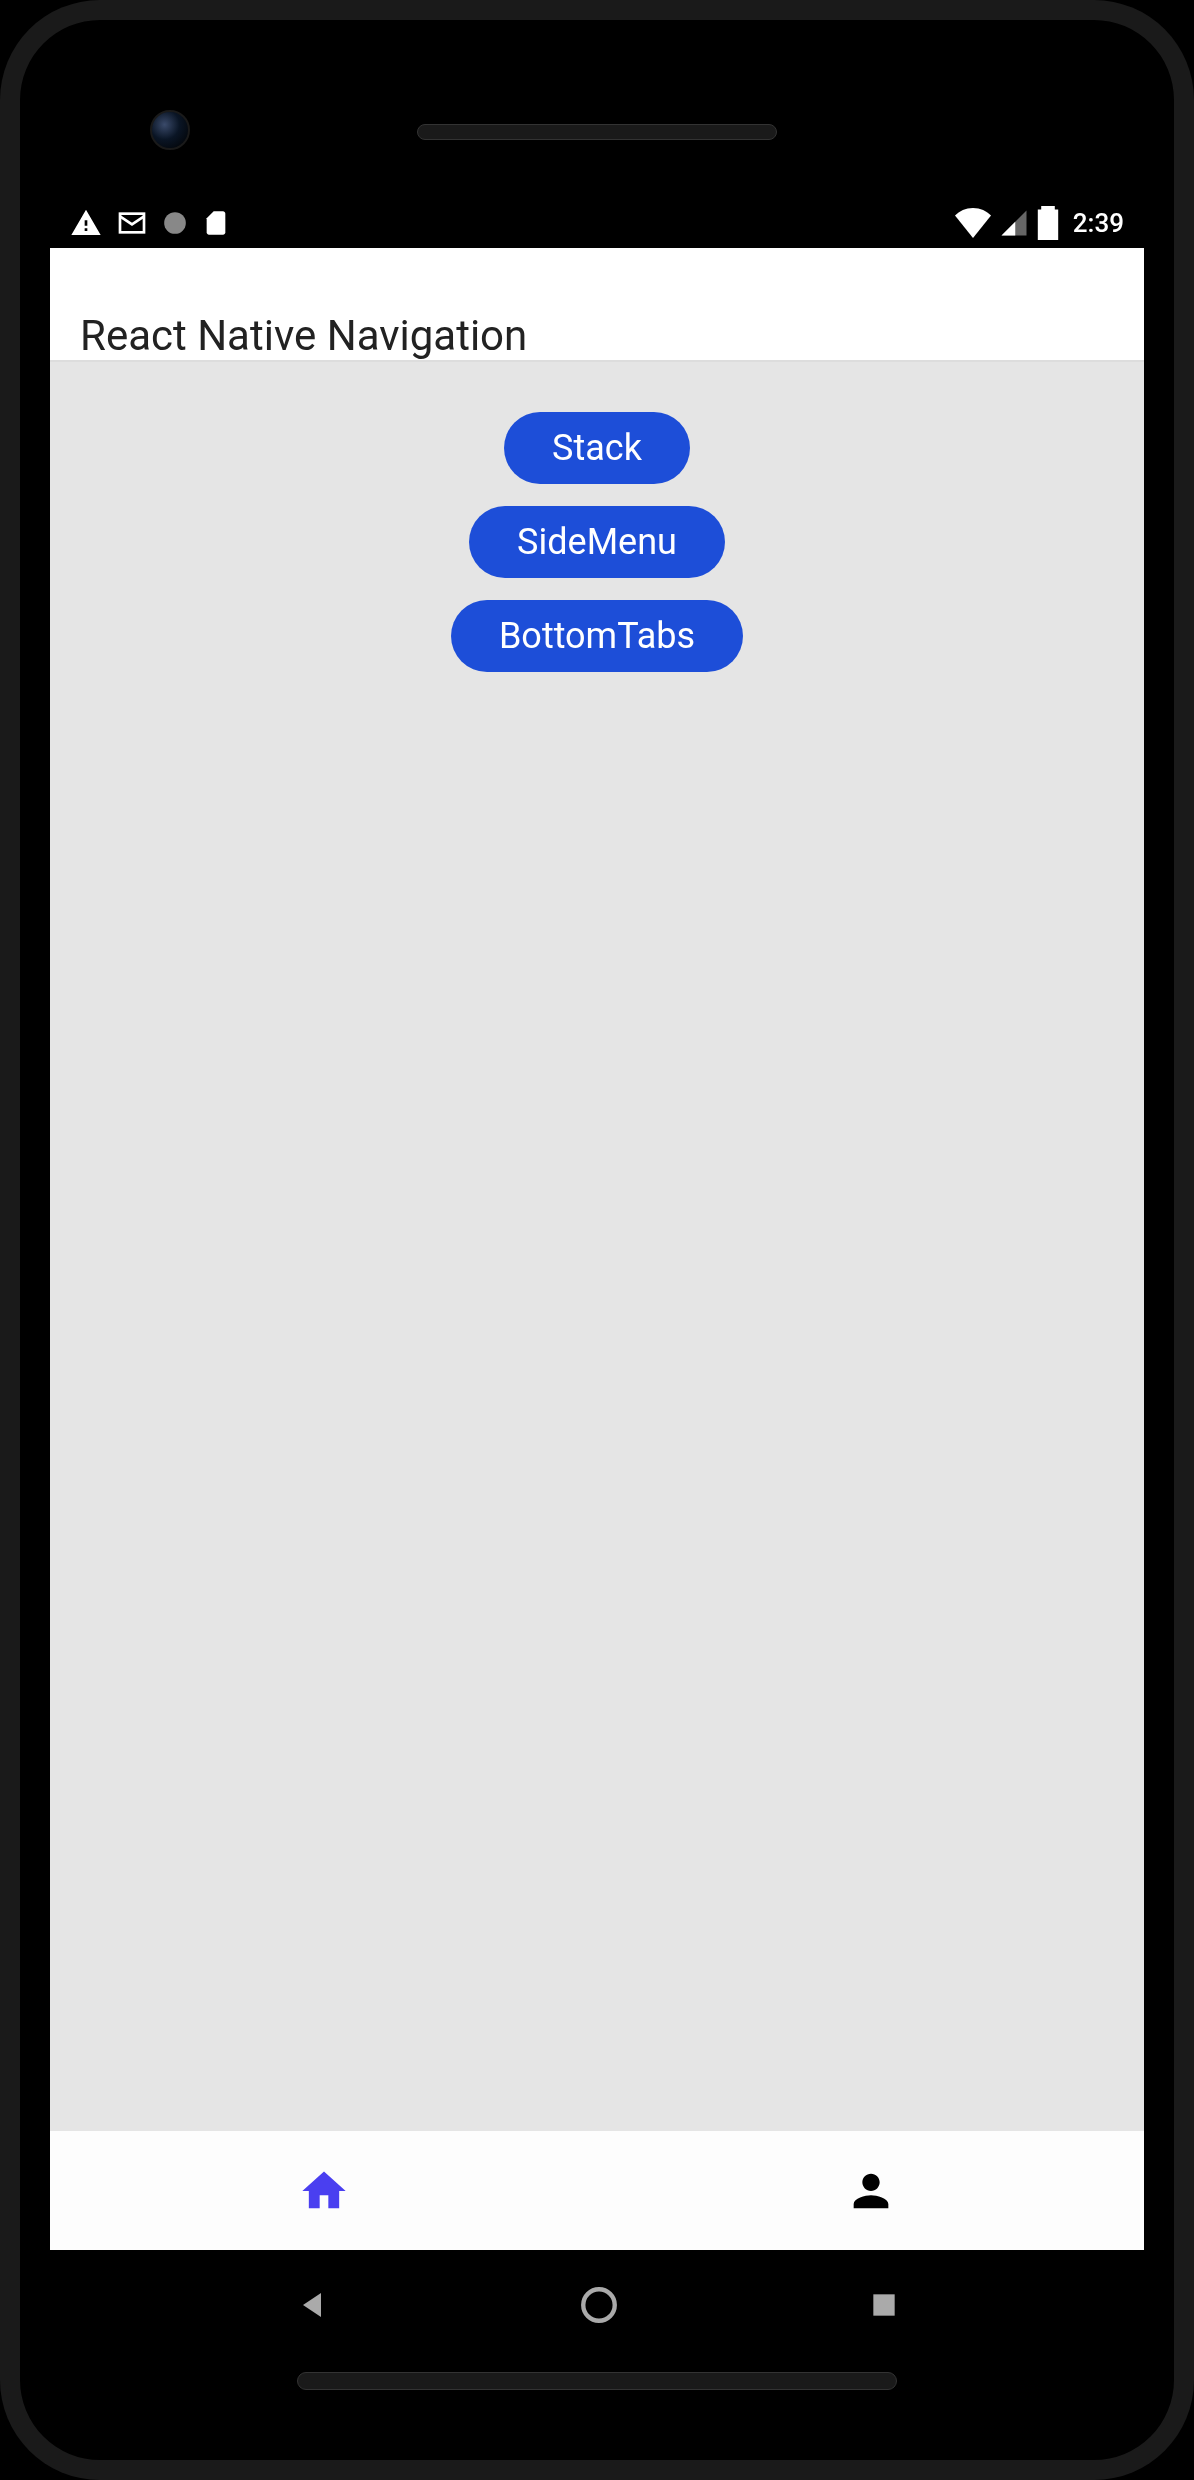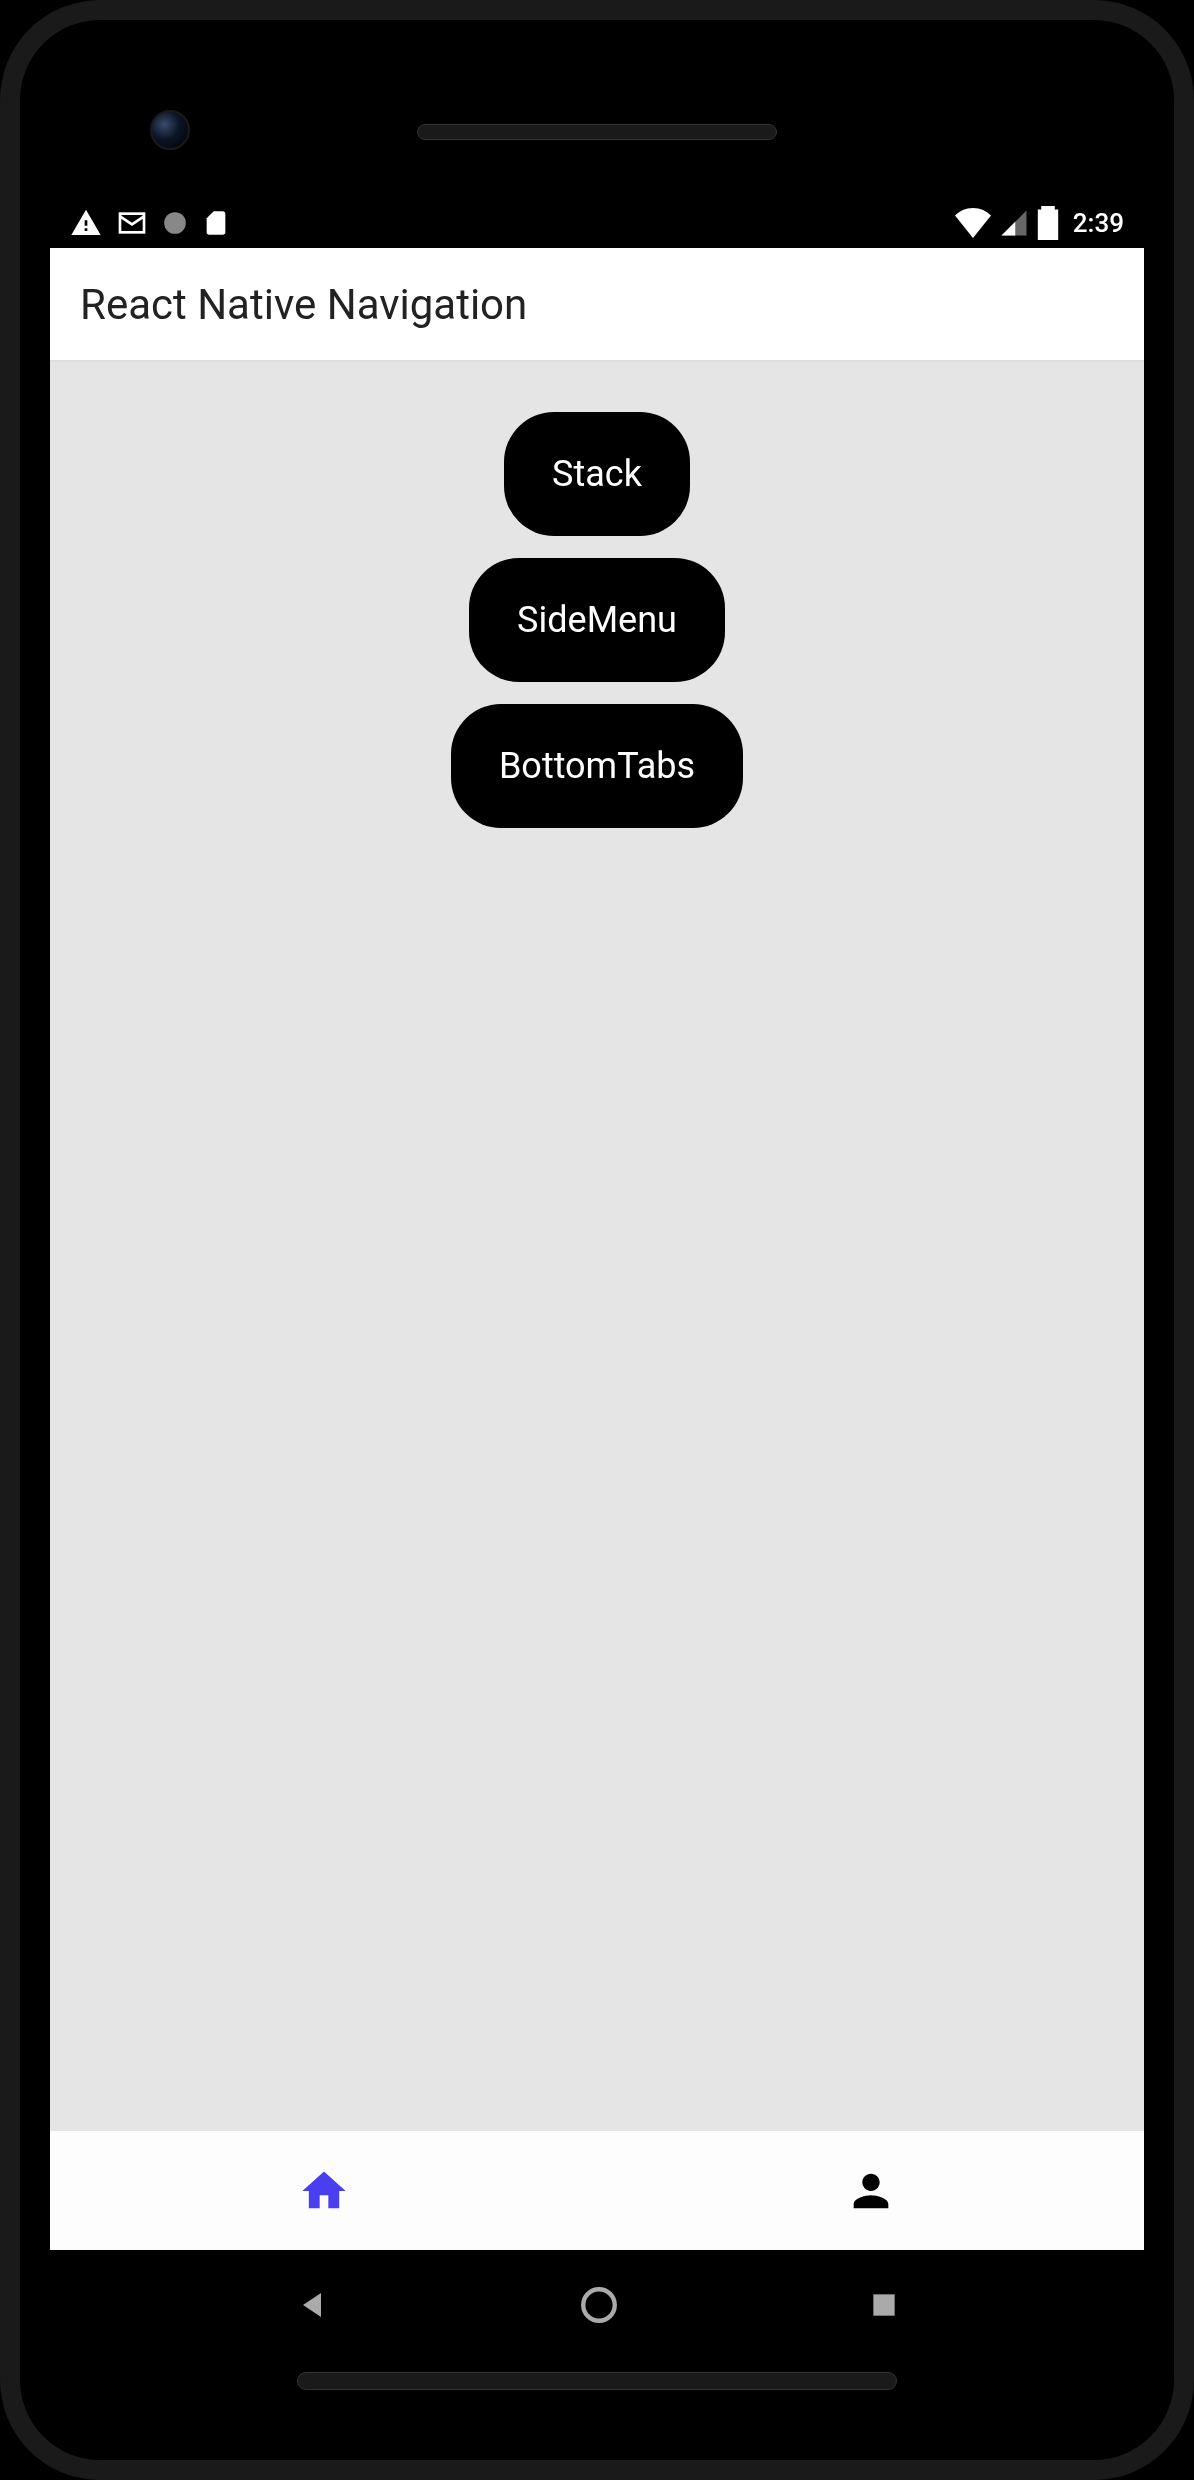--- a/index.html
+++ b/index.html
@@ -91,46 +91,46 @@
     }
     .status-time {
       font-size: 26px;
       font-weight: 500;
       margin-left: 6px;
     }
     .app-header {
       height: 114px;
       background: #fff;
       display: flex;
-      align-items: center;
+      align-items: flex-end;
       padding: 0 30px;
       border-bottom: 2px solid #ddd;
     }
     .app-title {
       font-size: 42px;
       color: #222;
       font-weight: 400;
     }
     .app-content {
       flex: 1;
       background: #e5e5e5;
       display: flex;
       flex-direction: column;
       align-items: center;
       padding-top: 50px;
       position: relative;
     }
     .pill-button {
-      background: #000000;
+      background: #1d4ed8;
       color: #fff;
       border: none;
       border-radius: 50px;
       font-size: 36px;
       font-weight: 400;
-      padding: 41px 48px;
+      padding: 15px 48px;
       margin-bottom: 22px;
       cursor: pointer;
       font-family: inherit;
     }
     .component-id {
       position: absolute;
       bottom: 34px;
       color: #888;
       font-size: 26px;
     }

